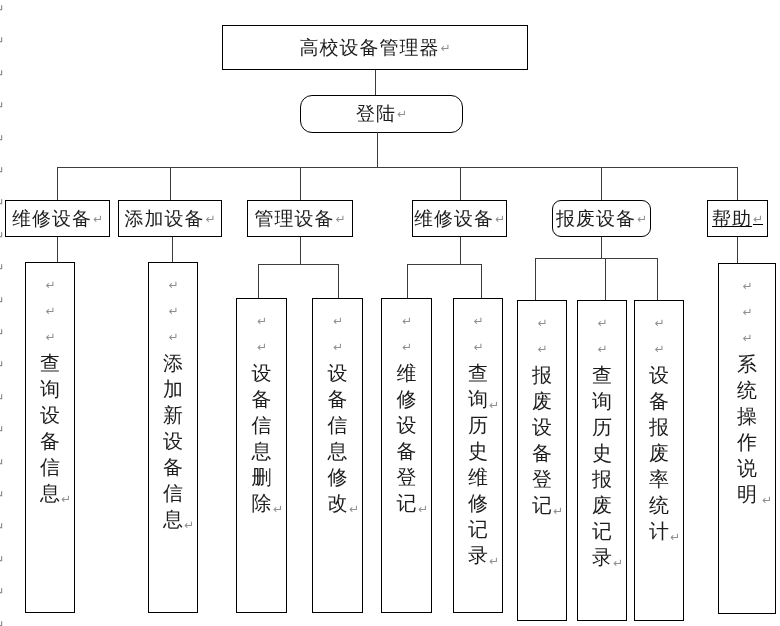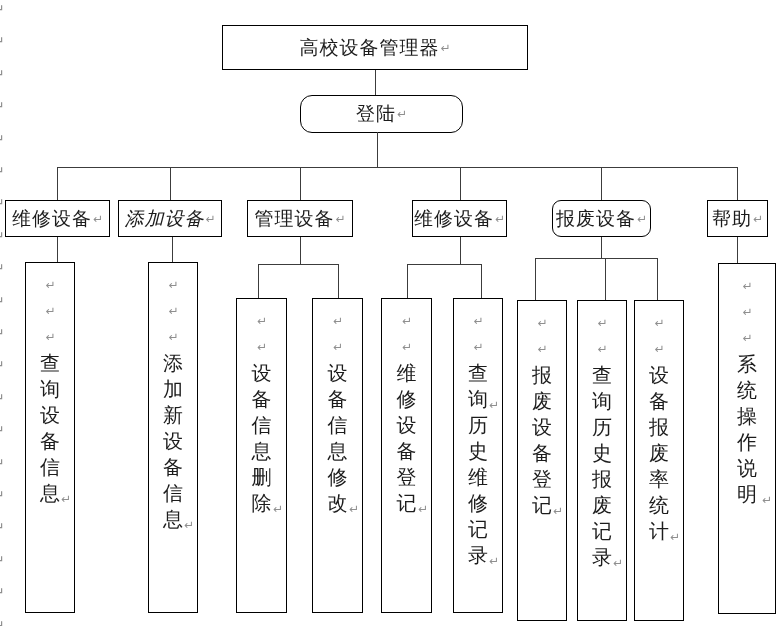--- a/index.html
+++ b/index.html
@@ -9,25 +9,25 @@
   
   .node{position:absolute;box-sizing:border-box;border:1.5px solid #000;background:#fff;
         display:flex;align-items:center;justify-content:center;}
   .node .lbl{font-size:19px;color:#1c1c1c;letter-spacing:1px;white-space:nowrap;}
   .ret{color:#8f8f8f;font-size:12px;font-family:"DejaVu Sans", sans-serif;margin-left:1px;line-height:1;}
 
   .root-box {left:222px;top:25px;width:306px;height:45px;}
   .login-box{left:300px;top:95px;width:163px;height:38px;border-radius:12px;}
 
   .b0{left:5px;  top:200px;width:105px;height:37px;}
-  .b1{left:118px;top:200px;width:104px;height:37px;font-style:italic;}
+  .b1{left:118px;top:200px;width:104px;height:37px;}
   .b2{left:247px;top:200px;width:106px;height:37px;}
   .b3{left:412px;top:200px;width:95px; height:37px;}
   .b4{left:552px;top:200px;width:99px; height:37px;border-radius:9px;}
-  .b5{left:707px;top:200px;width:61px; height:37px;}
+  .b5{left:707px;top:200px;width:61px; height:37px;text-decoration:underline;}
 
   
   .vbox{position:absolute;box-sizing:border-box;border:1.5px solid #000;background:#fff;
         display:flex;flex-direction:column;align-items:center;padding-top:9px;}
   .v0{left:25px; top:262px;width:50px;height:351px;}
   .v1{left:148px;top:262px;width:50px;height:351px;}
   .v2{left:236px;top:298px;width:51px;height:315px;}
   .v3{left:312px;top:298px;width:51px;height:315px;}
   .v4{left:381px;top:298px;width:51px;height:315px;}
   .v5{left:453px;top:298px;width:50px;height:315px;}

